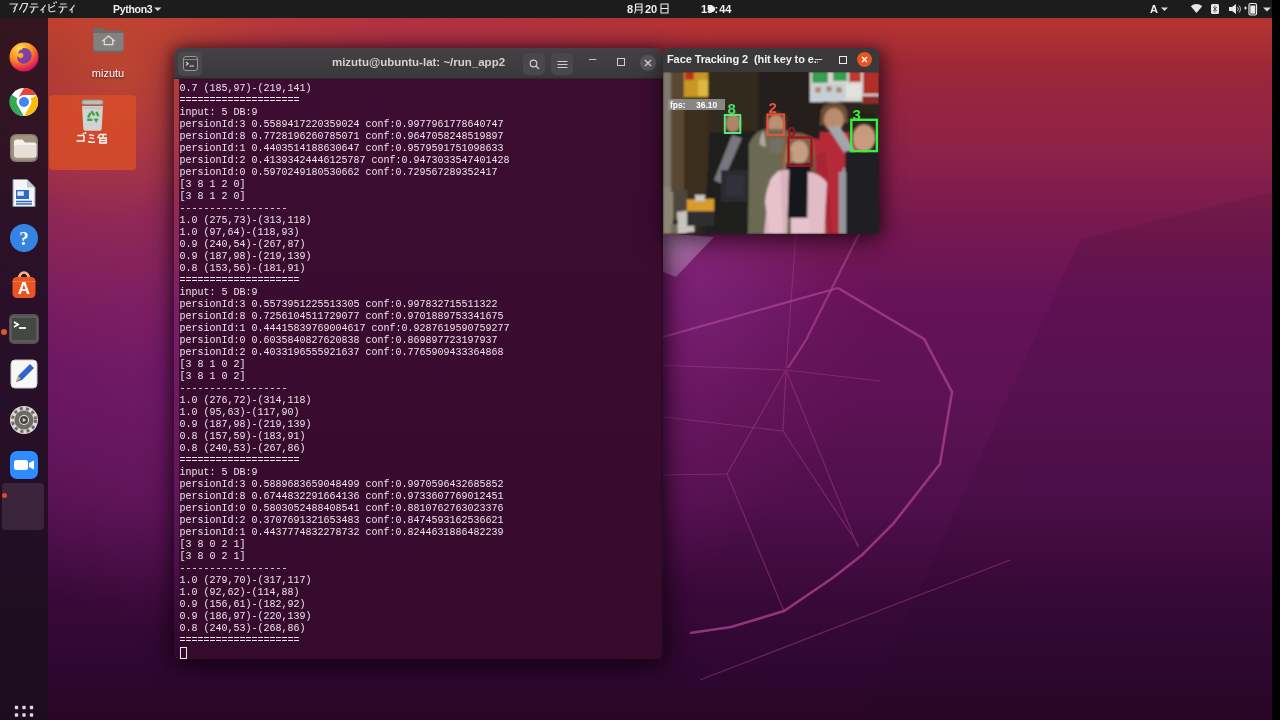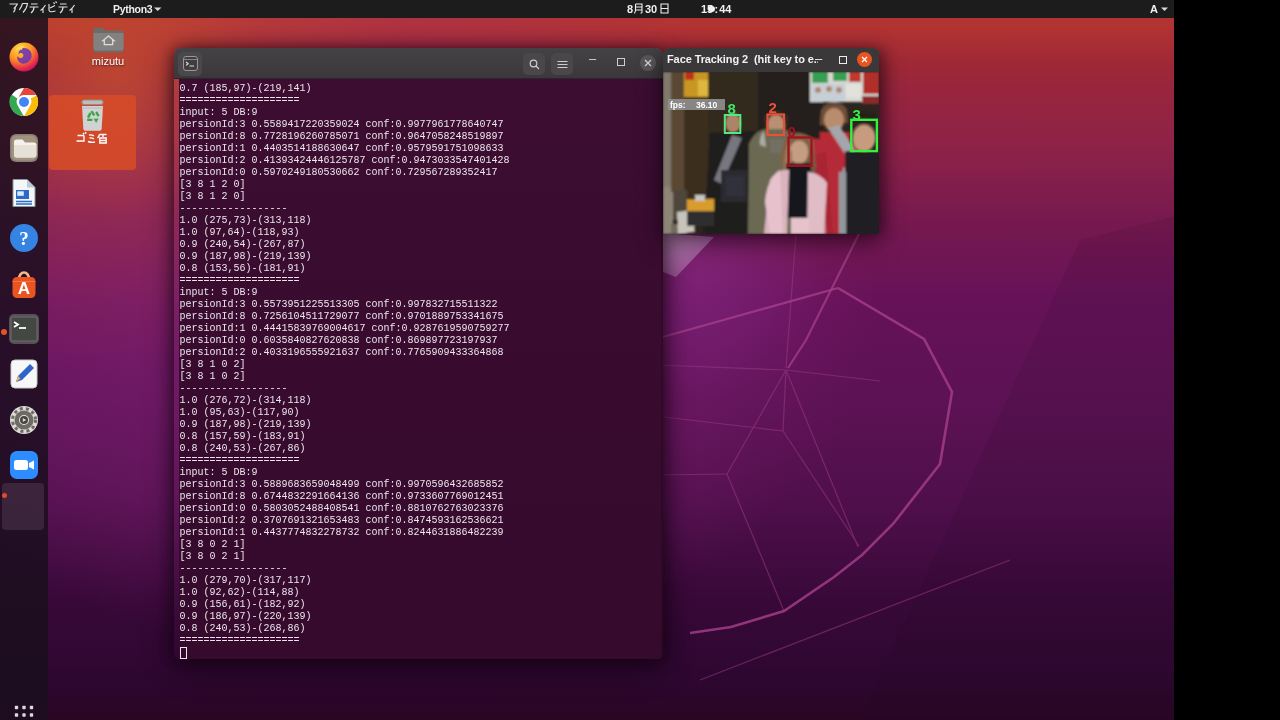--- a/index.html
+++ b/index.html
@@ -1,27 +1,27 @@
 <!DOCTYPE html>
 <html><head>
 <meta charset="utf-8">
 <style>
 * { margin:0; padding:0; box-sizing:border-box; }
 html,body { width:1280px; height:720px; overflow:hidden; background:#000; font-family:"Liberation Sans",sans-serif; }
-#screen { position:relative; width:1174px; height:720px; overflow:hidden; }
+#screen { position:relative; width:1272px; height:720px; overflow:hidden; }
 #wall { position:absolute; left:0; top:0; width:1280px; height:720px; }
 
 #topbar { position:absolute; left:0; top:0; width:1280px; height:18px; background:#1c1c1c; color:#e6e6e6; }
 #topbar .seg { position:absolute; top:0; height:18px; display:flex; align-items:center; }
 
 #dock { position:absolute; left:0; top:18px; width:48px; height:702px; background:rgba(26,14,30,0.84); }
 .dicon { position:absolute; left:8px; width:32px; height:32px; }
 
 #mizutu { position:absolute; left:76px; top:26px; width:64px; text-align:center; }
-#mizlabel { color:#fff; font-size:11px; margin-top:2px; text-shadow:0 1px 2px rgba(0,0,0,0.6); }
+#mizlabel { color:#fff; font-size:11px; margin-top:14px; text-shadow:0 1px 2px rgba(0,0,0,0.6); }
 #trashsel { position:absolute; left:49px; top:95px; width:87px; height:75px; background:rgba(213,75,40,0.9); border-radius:4px; }
 
 #term { position:absolute; left:174px; top:48px; width:489px; height:611px; border-radius:7px 7px 5px 5px; box-shadow:0 10px 30px rgba(0,0,0,0.45), 5px 0 16px rgba(25,4,20,0.45), -4px 0 12px rgba(25,4,20,0.3); overflow:hidden; }
 #termbar { position:absolute; left:0; top:0; width:100%; height:31px; background:linear-gradient(#454245,#3b383b); border-bottom:1px solid #2a272a; }
 #termbody { position:absolute; left:5px; top:31px; width:100%; height:580px; background:linear-gradient(#3c0d31,#350a2c); }
 #termtext { position:absolute; left:0.5px; top:3.5px; font-family:"Liberation Mono",monospace; font-size:10px; line-height:12px; color:#ece6ec; white-space:pre; }
 #termscroll { position:absolute; right:1px; top:553px; width:4px; height:25px; background:#8d7a8a; border-radius:2px; }
 .wbtn { position:absolute; top:5px; width:22px; height:22px; border-radius:5px; background:#4a474a; }
 .ctlglyph { position:absolute; color:#d8d4d8; }
 
@@ -115,21 +115,21 @@
   <svg class="seg" style="left:153px;top:0;" width="10" height="18" viewBox="0 0 10 18">
         <polygon points="1,7.5 8.5,7.5 4.75,11" fill="#d8d8d8"></polygon>
       </svg>
 
   <div class="seg" style="left:627px;top:0;height:18px;font-size:11px;font-weight:bold;color:#efefef;">8</div>
   <svg class="seg" style="left:633px;top:0;" width="11" height="18" viewBox="0 0 11 18">
     <g stroke="#efefef" stroke-width="1.1" fill="none">
       <path d="M2.5,4 h6.5 v8 c0,1 -0.5,1.2 -1.5,1 M2.5,4 v6 c0,1.5 -0.4,2.5 -1.2,3.4 M2.5,7 h6.5 M2.5,10 h6.5"></path>
     </g>
   </svg>
-  <div class="seg" style="left:645px;font-size:11px;font-weight:bold;color:#efefef;letter-spacing:0px;">30</div>
+  <div class="seg" style="left:645px;font-size:11px;font-weight:bold;color:#efefef;letter-spacing:0px;">20</div>
   <svg class="seg" style="left:659px;top:0;" width="11" height="18" viewBox="0 0 11 18">
     <g stroke="#efefef" stroke-width="1.1" fill="none">
           <path d="M2,4 h7 v9 h-7 z M2,8.5 h7"></path>
         </g>
   </svg>
   <div class="seg" style="left:675px;font-size:11px;font-weight:bold;color:#efefef;margin-left:26px;">15<span style="display:inline-block;width:6px;text-align:center;font-weight:bold;">:</span>44</div>
   <div class="seg" style="left:708px;top:5.5px;width:6.5px;height:6.5px;border-radius:50%;background:#f2f2f2;"></div>
 
   <div class="seg" style="left:1150px;font-size:11px;font-weight:bold;color:#efefef;">A</div>
   <svg class="seg" style="left:1160px;top:0;" width="10" height="18" viewBox="0 0 10 18">
@@ -289,20 +289,21 @@
 </svg>
 
 <div id="term">
   <div id="termbar">
     <div class="wbtn" style="left:4px;top:4px;width:24px;height:24px;background:#4b484b;"></div>
     <svg style="position:absolute;left:9px;top:8px;" width="15" height="15" viewBox="0 0 15 15">
       <rect x="0.5" y="0.5" width="14" height="14" rx="2.5" fill="#413e41" stroke="#9a969a" stroke-width="1"></rect>
       <path d="M0.5,3.5 h14" stroke="#9a969a" stroke-width="0.8"></path>
       <path d="M3,6 l2.2,1.7 -2.2,1.7 M6.5,10 h4.5" stroke="#e0dce0" stroke-width="1.1" fill="none"></path>
     </svg>
+    <div style="position:absolute;left:0;width:100%;top:8px;text-align:center;font-size:11.5px;font-weight:bold;color:#d5d1ce;">mizutu@ubuntu-lat: ~/run_app2</div>
     <div class="wbtn" style="left:349px;"></div>
     <svg style="position:absolute;left:354px;top:10px;" width="13" height="13" viewBox="0 0 13 13">
           <circle cx="5.5" cy="5.5" r="3.3" fill="none" stroke="#cfcbcf" stroke-width="1.2"></circle>
           <path d="M8,8 l3,3" stroke="#cfcbcf" stroke-width="1.2"></path>
         </svg>
     <div class="wbtn" style="left:377px;"></div>
     <svg style="position:absolute;left:382px;top:10px;" width="13" height="13" viewBox="0 0 13 13">
           <path d="M1.5,3.5 h10 M1.5,6.5 h10 M1.5,9.5 h10" stroke="#cfcbcf" stroke-width="1.2"></path>
         </svg>
     <div class="ctlglyph" style="left:415px;top:3px;font-size:13px;">–</div>

